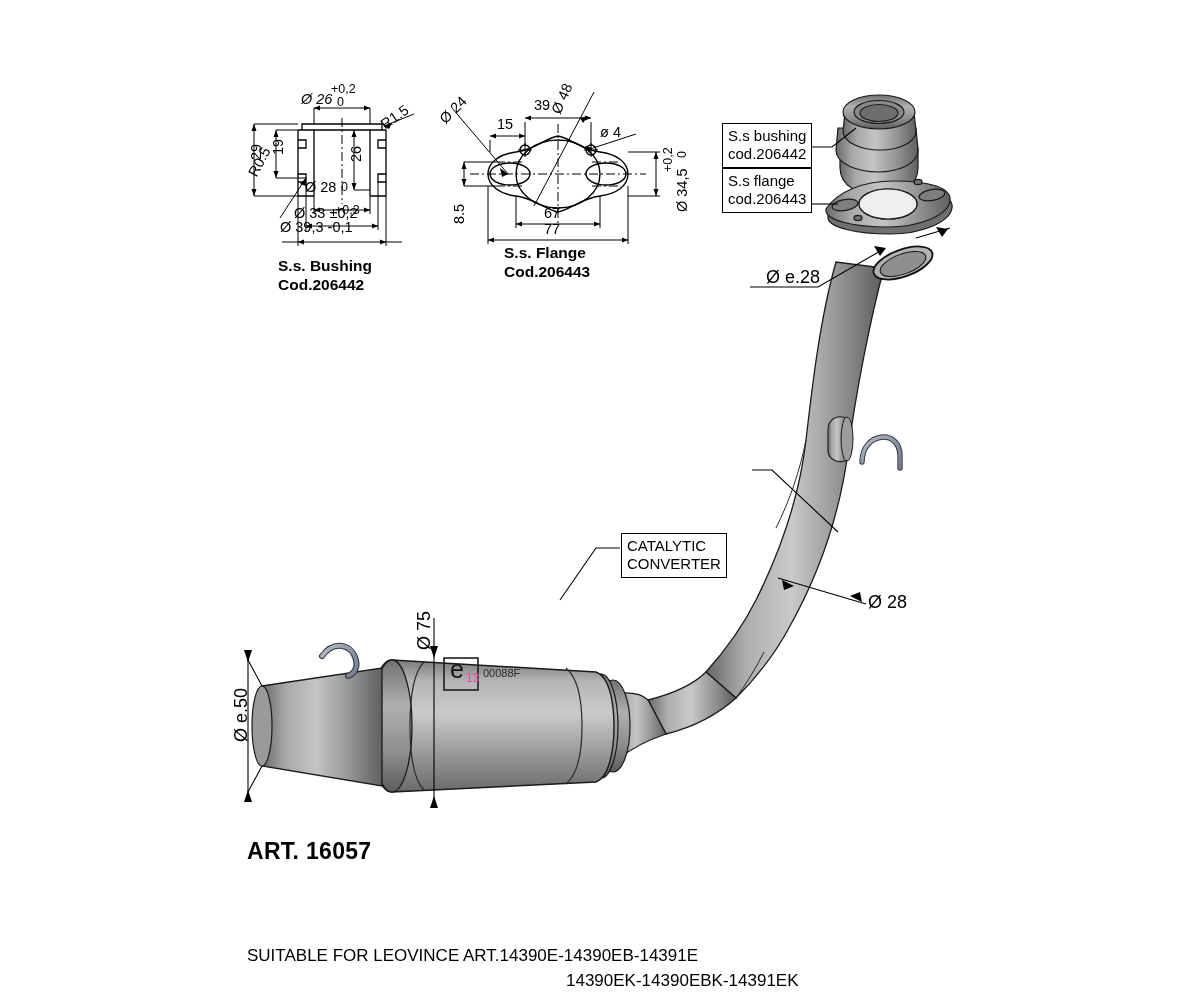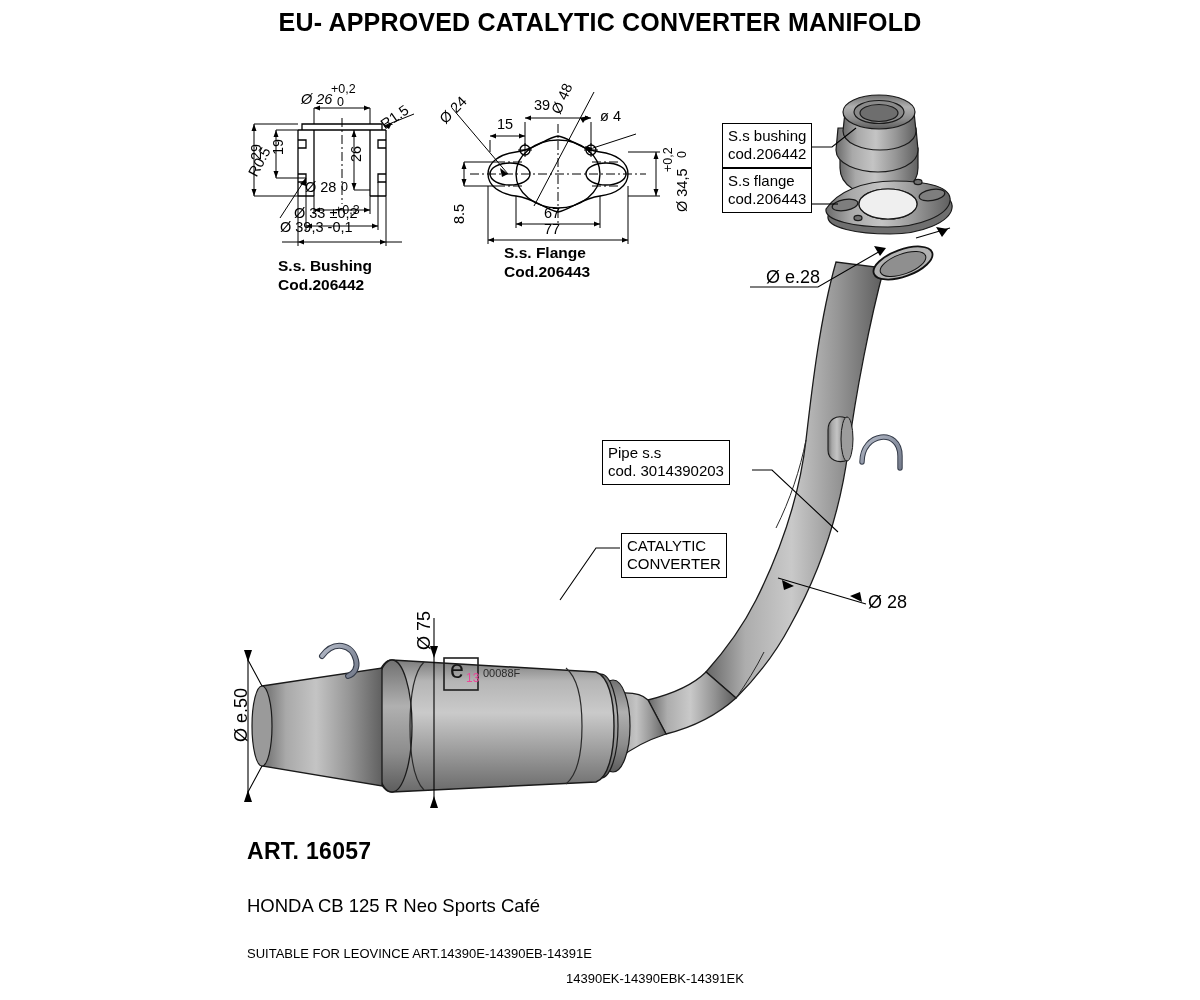--- a/index.html
+++ b/index.html
@@ -26,31 +26,30 @@
   
   .callout{
     border:1.4px solid #000;background:#fff;
     font-size:15px;line-height:1.2;padding:3px 5px 4px 5px;
     white-space:nowrap;
   }
 
   
   #art{font-size:23px;font-weight:bold;letter-spacing:.3px;}
   .btxt{font-size:18.5px;white-space:nowrap;}
-  .btxt-s{font-size:13px;white-space:nowrap;text-align:right;}
+  .btxt-s{font-size:17px;white-space:nowrap;text-align:right;}
 
   svg{display:block;overflow:visible;}
   .ln{stroke:#000;fill:none;}
 </style>
 </head>
 <body>
 
 <div id="root">
 
-  <div class="abs" id="title">EU- APPROVED CATALYTIC CONVERTER MANIFOLD</div>
 
   <div class="abs" style="left:236px;top:78px;width:190px;height:175px;">
     <svg width="190" height="175" viewBox="0 0 190 175">
       <g class="ln" stroke-width="1.3">
 
         <path d="M62 52 L62 118 M150 52 L150 118"></path>
         <path d="M62 52 L150 52"></path>
 
         <path d="M66 52 L66 46 L146 46 L146 52"></path>
 
@@ -212,21 +211,21 @@
           <polygon points="226,118 223.5,111 228.5,111"></polygon>
         <polygon points="78,96 70,90 72,99"></polygon>
         <polygon points="150,40 158,38 153,45"></polygon>
         <polygon points="163,70 155,68 159,75"></polygon>
       </g>
     </svg>
   </div>
 
   <div class="abs dim" style="left:437px;top:116px;transform:rotate(-45deg);transform-origin:left top;">Ø 24</div>
   <div class="abs dim" style="left:549px;top:110px;transform:rotate(-66deg);transform-origin:left top;">Ø 48</div>
-  <div class="abs dim" style="left:600px;top:109px;">ø 4</div>
+  <div class="abs dim" style="left:600px;top:125px;">ø 4</div>
   <div class="abs dim" style="left:497px;top:117px;text-align:center;">15</div>
   <div class="abs dim" style="left:534px;top:98px;">39</div>
   <div class="abs dim" style="left:544px;top:206px;">67</div>
   <div class="abs dim" style="left:544px;top:222px;">77</div>
   <div class="abs dim rot90" style="left:452px;top:224px;">8.5</div>
   <div class="abs dim rot90" style="left:675px;top:212px;">Ø 34,5</div>
   <div class="abs dim-s rot90" style="left:662px;top:172px;">+0,2</div>
   <div class="abs dim-s rot90" style="left:676px;top:158px;">0</div>
 
   <div class="abs caption" style="left:504px;top:243px;">S.s. Flange</div>
@@ -414,33 +413,28 @@
   <div class="abs callout" style="left:722px;top:123px;text-align:center;">
     <div>S.s bushing</div>
     <div>cod.206442</div>
   </div>
 
   <div class="abs callout" style="left:722px;top:168px;">
     <div>S.s flange</div>
     <div>cod.206443</div>
   </div>
 
-  <div class="abs callout" style="left:602px;top:440px;">
-    <div>Pipe s.s</div>
-    <div>cod. 3014390203</div>
-  </div>
 
   <div class="abs callout" style="left:621px;top:533px;">
     <div>CATALYTIC</div>
     <div>CONVERTER</div>
   </div>
 
   <div class="abs" style="left:766px;top:267px;font-size:18px;">Ø e.28</div>
   <div class="abs" style="left:868px;top:592px;font-size:18px;">Ø 28</div>
   <div class="abs rot90" style="left:414px;top:650px;font-size:18px;">Ø 75</div>
   <div class="abs rot90" style="left:231px;top:742px;font-size:18px;">Ø e.50</div>
 
   <div class="abs" id="art" style="left:247px;top:838px;">ART. 16057</div>
-  <div class="abs btxt" style="left:247px;top:895px;">HONDA CB 125 R Neo Sports Café</div>
   <div class="abs btxt-s" style="left:247px;top:946px;">SUITABLE FOR LEOVINCE ART.14390E-14390EB-14391E</div>
   <div class="abs btxt-s" style="left:566px;top:971px;">14390EK-14390EBK-14391EK</div>
 
 </div>
 
 </body></html>

